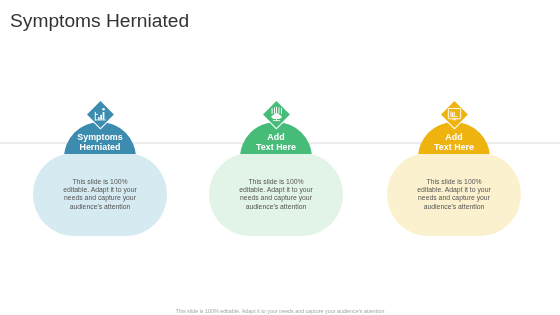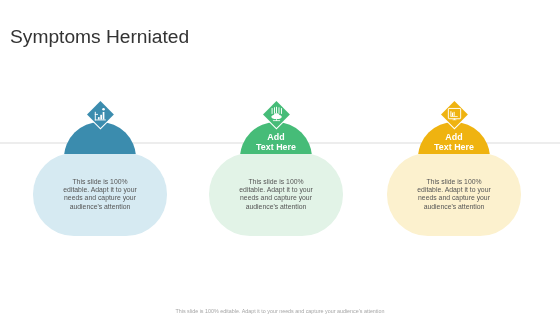--- a/index.html
+++ b/index.html
@@ -16,28 +16,32 @@
   .ln{display:block;}
   .icon{position:absolute;left:66.5px;top:101px;width:27px;height:27px;}
   .icon svg{display:block;width:27px;height:27px;}
   .blobTxt{position:absolute;left:41px;width:78px;top:177.5px;text-align:center;font-size:6.85px;line-height:8.45px;color:#555555;}
   .footer{position:absolute;left:0;right:0;top:307.5px;text-align:center;font-size:5.37px;color:#a6a6a6;}
 </style>
 </head>
 <body style="background: rgb(255, 255, 255);">
 
 <div class="slide">
-  <div class="title" style="color: rgb(51, 51, 51); margin-top: 16px;">Symptoms Herniated</div>
+  <div class="title" style="color: rgb(51, 51, 51);">Symptoms Herniated</div>
   <div class="divider" style="background: rgb(237, 237, 237);"></div>
 
   <div class="group" id="g0" style="left: 20px;">
     <div class="blob" style="background: rgb(214, 234, 242);"></div>
     <div class="blobTxt">This slide is 100% editable. Adapt it to your needs and capture your audience's attention</div>
     <div class="dome">
       <div class="domeShape" style="background: rgb(59, 140, 174);"></div>
+      <div class="domeTxt">
+          <span class="ln">Symptoms</span>
+          <span class="ln">Herniated</span>
+        </div>
     </div>
     <div class="diamond" style="background: rgb(59, 140, 174);"></div>
     <div class="icon">
       <svg viewBox="0 0 27 27" xmlns="http://www.w3.org/2000/svg">
         <g fill="#ffffff">
           <rect x="7.8" y="10.8" width="0.95" height="8.6"></rect>
           <rect x="7.8" y="12.9" width="3.2" height="0.9"></rect>
           <rect x="7.8" y="18.5" width="11.0" height="0.9"></rect>
           <rect x="10.9" y="16.1" width="1.7" height="2.4"></rect>
           <rect x="13.3" y="13.8" width="1.7" height="4.7"></rect>

